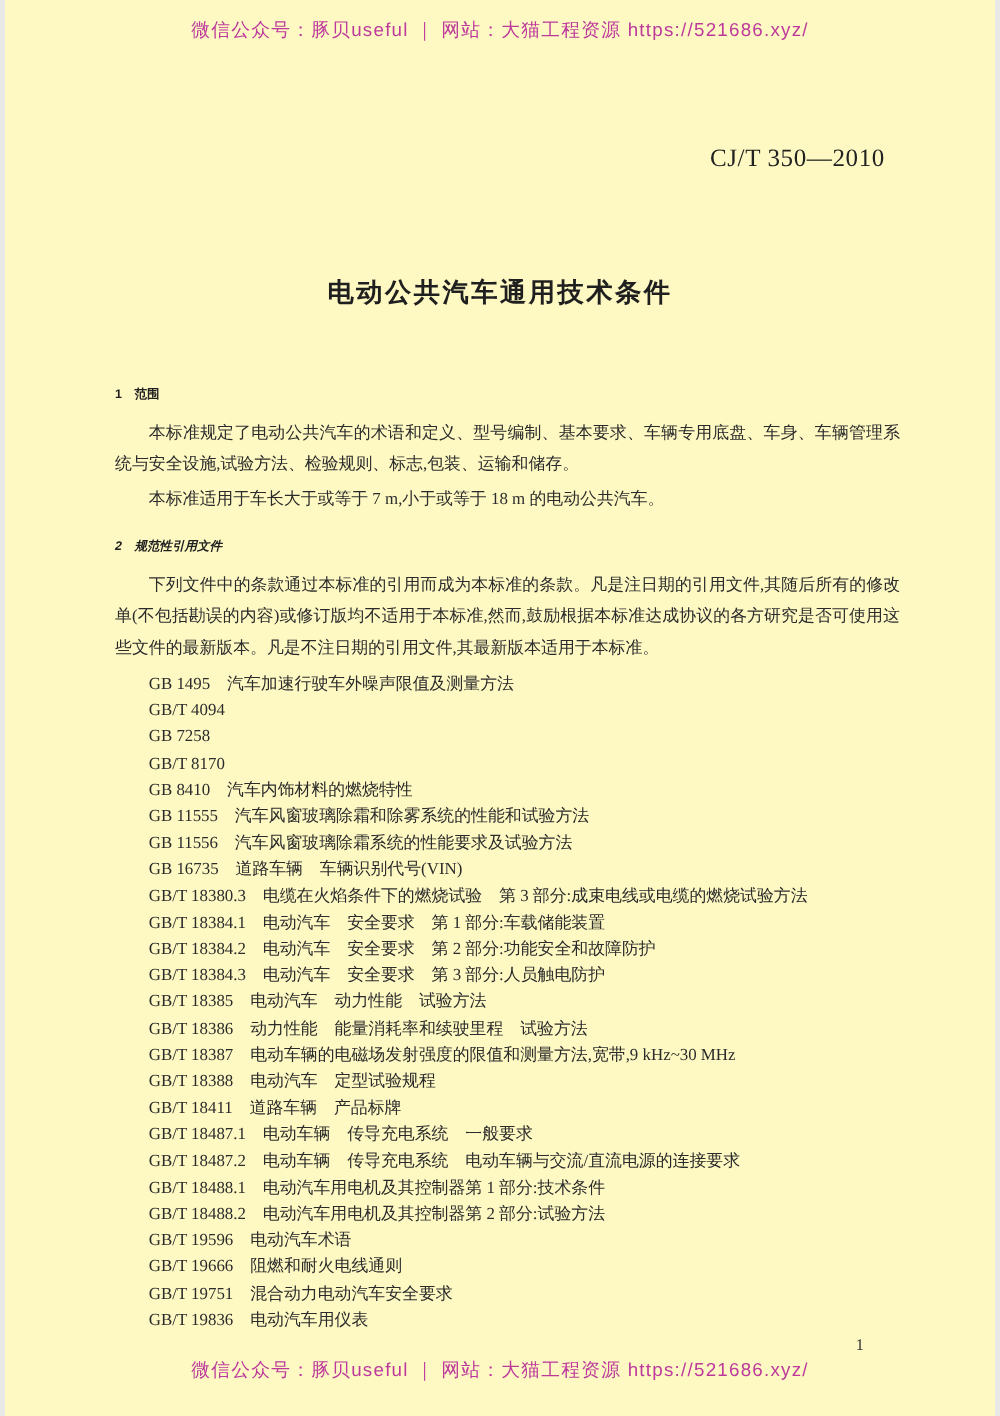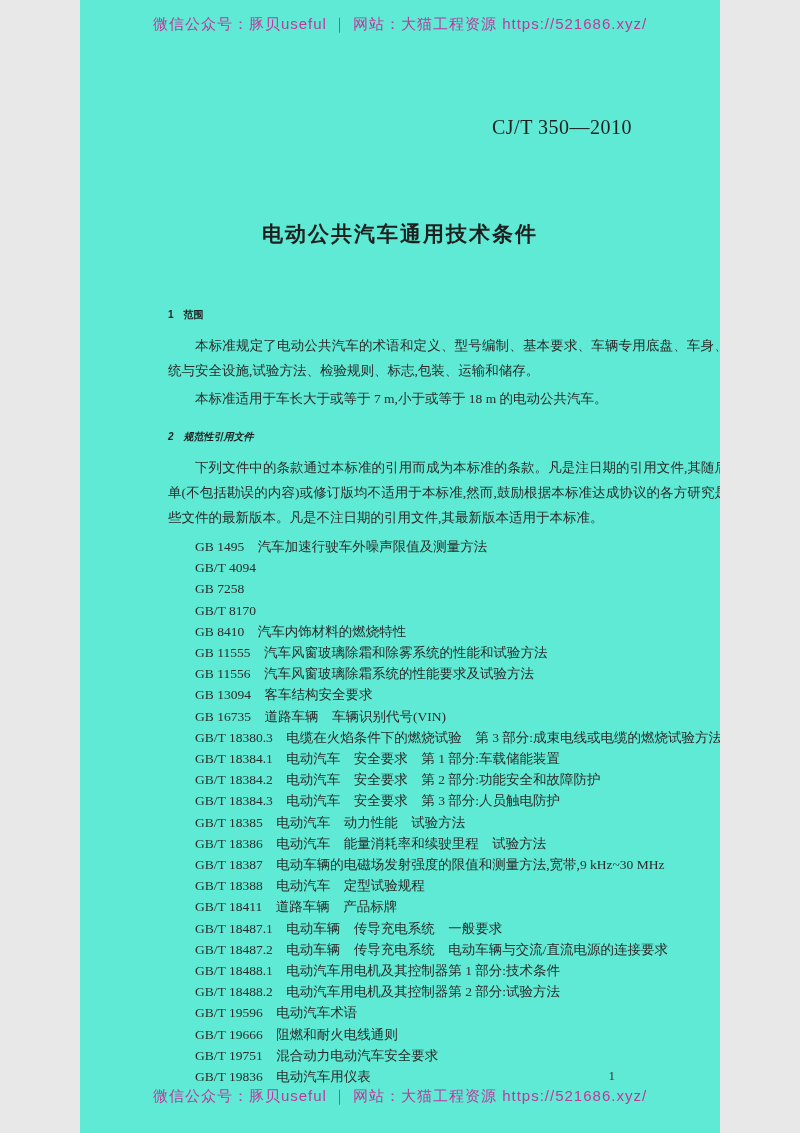--- a/index.html
+++ b/index.html
@@ -2,24 +2,24 @@
 <html><head>
 <meta charset="utf-8">
 <style>
   html, body {
     margin: 0;
     padding: 0;
     background: #e8e8e8;
   }
   .page {
     position: relative;
-    width: 640px;
+    width: 792px;
     height: 1133px;
     margin: 0 auto;
-    background: #5eead4;
+    background: #fef9c3;
     overflow: hidden;
     font-family: "Liberation Serif", "DejaVu Serif", serif;
     color: #2b2b2b;
   }
   .watermark {
     position: absolute;
     left: 0;
     width: 100%;
     text-align: center;
     font-family: "Liberation Sans", "DejaVu Sans", sans-serif;
@@ -134,23 +134,20 @@
   </li>
 
   <li class="ref-item">
     <span class="ref-code">GB 11555</span><span class="ref-title">汽车风窗玻璃除霜和除雾系统的性能和试验方法</span>
   </li>
 
   <li class="ref-item">
     <span class="ref-code">GB 11556</span><span class="ref-title">汽车风窗玻璃除霜系统的性能要求及试验方法</span>
   </li>
 
-  <li class="ref-item">
-    <span class="ref-code">GB 13094</span><span class="ref-title">客车结构安全要求</span>
-  </li>
 
   <li class="ref-item">
     <span class="ref-code">GB 16735</span><span class="ref-title">道路车辆　车辆识别代号(VIN)</span>
   </li>
 
   <li class="ref-item">
     <span class="ref-code">GB/T 18380.3</span><span class="ref-title">电缆在火焰条件下的燃烧试验　第 3 部分:成束电线或电缆的燃烧试验方法</span>
   </li>
 
   <li class="ref-item">
@@ -163,21 +160,21 @@
 
   <li class="ref-item">
     <span class="ref-code">GB/T 18384.3</span><span class="ref-title">电动汽车　安全要求　第 3 部分:人员触电防护</span>
   </li>
 
   <li class="ref-item">
     <span class="ref-code">GB/T 18385</span><span class="ref-title">电动汽车　动力性能　试验方法</span>
   </li>
 
   <li class="ref-item">
-    <span class="ref-code">GB/T 18386</span><span class="ref-title">电动汽车　能量消耗率和续驶里程　试验方法</span>
+    <span class="ref-code">GB/T 18386</span><span class="ref-title">动力性能　能量消耗率和续驶里程　试验方法</span>
   </li>
 
   <li class="ref-item">
     <span class="ref-code">GB/T 18387</span><span class="ref-title">电动车辆的电磁场发射强度的限值和测量方法,宽带,9 kHz~30 MHz</span>
   </li>
 
   <li class="ref-item">
     <span class="ref-code">GB/T 18388</span><span class="ref-title">电动汽车　定型试验规程</span>
   </li>
 

